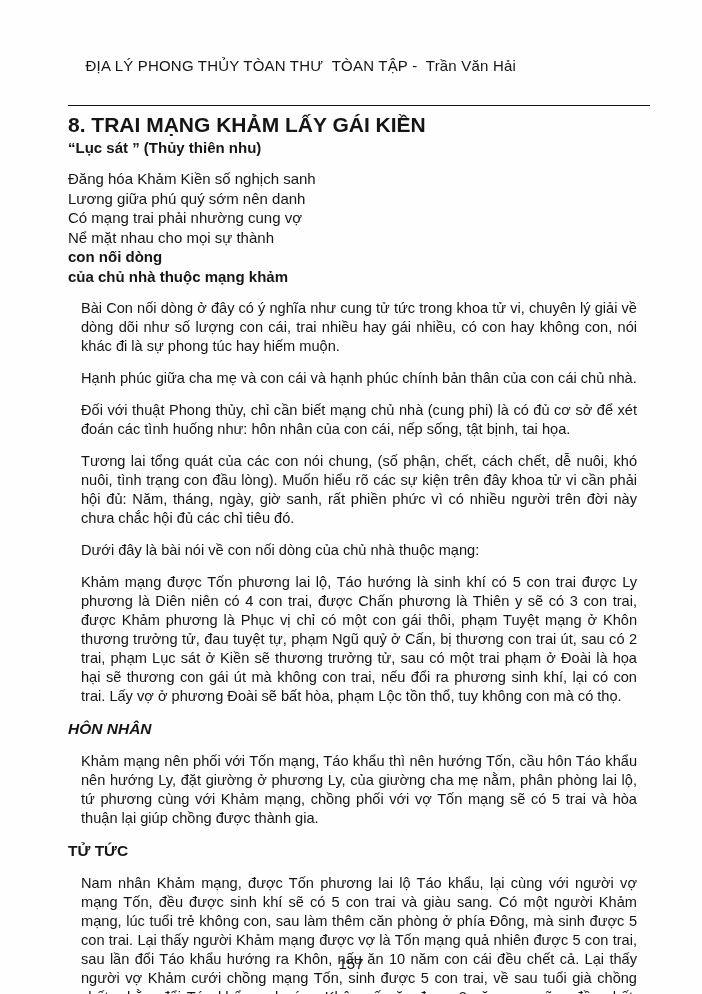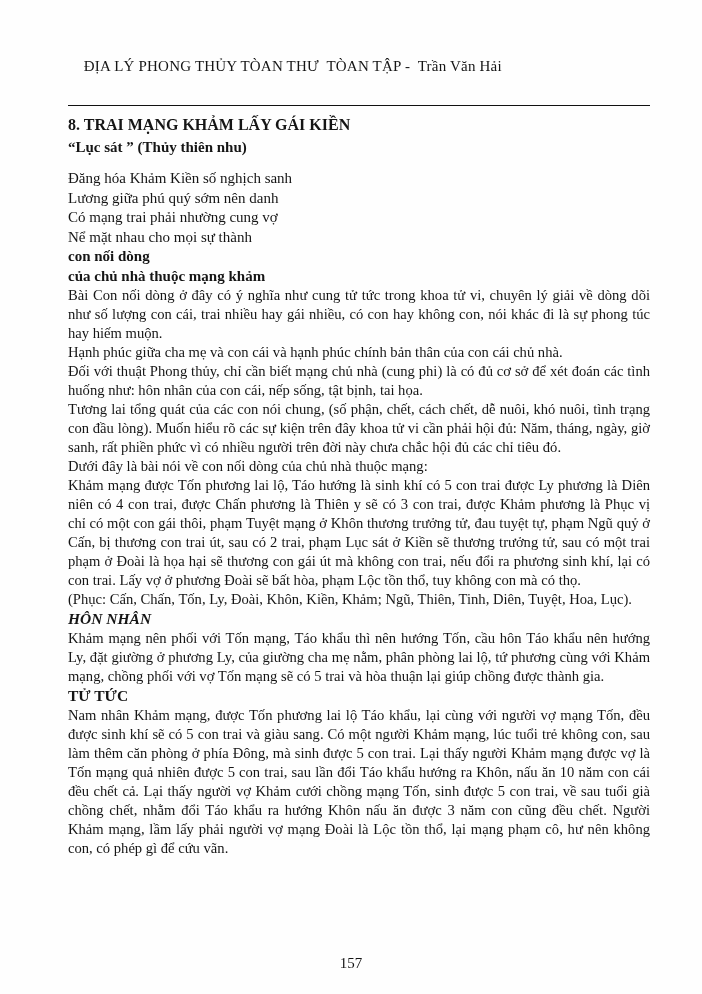--- a/index.html
+++ b/index.html
@@ -7,62 +7,62 @@
     padding: 0;
     background: #e8e8e8;
   }
   .page {
     position: relative;
     width: 702px;
     height: 994px;
     margin: 0 auto;
     background: #fefefe;
     color: #151515;
-    font-family: Liberation Serif, serif;
+    font-family: Liberation Sans, sans-serif;
     box-sizing: border-box;
     padding: 36px 52px 0 68px;
     overflow: hidden;
   }
   .running-header {
     font-size: 15px;
     line-height: 20px;
     letter-spacing: 0.2px;
     white-space: pre;
   }
   .header-rule {
     border: none;
     border-top: 1.5px solid #111;
     margin: 9px 0 0 0;
   }
   .content {
     margin-top: 9px;
   }
   h1.section-title {
-    font-size: 16px;
+    font-size: 21px;
     font-weight: bold;
     margin: 0 0 3px 0;
     line-height: 20px;
   }
   .subtitle {
     font-size: 15px;
     font-weight: bold;
     line-height: 19px;
     margin-bottom: 12px;
   }
   .verse-line {
     font-size: 15px;
     line-height: 19.5px;
   }
   .lead-line {
     font-size: 15px;
     font-weight: bold;
     line-height: 19.5px;
   }
   p.para {
-    margin: 0;
+    margin: 13px;
     font-size: 14.6px;
     line-height: 19px;
     text-align: justify;
   }
   h2.sub-heading {
     font-size: 15.5px;
     font-weight: bold;
     margin: 0;
     line-height: 20px;
   }
@@ -106,21 +106,20 @@
     <div class="lead-line">con nối dòng</div>
     <div class="lead-line">của chủ nhà thuộc mạng khảm</div>
 
     <p class="para">Bài Con nối dòng ở đây có ý nghĩa như cung tử tức trong khoa tử vi, chuyên lý giải về dòng dõi như số lượng con cái, trai nhiều hay gái nhiều, có con hay không con, nói khác đi là sự phong túc hay hiếm muộn.</p>
     <p class="para">Hạnh phúc giữa cha mẹ và con cái và hạnh phúc chính bản thân của con cái chủ nhà.</p>
     <p class="para">Đối với thuật Phong thủy, chỉ cần biết mạng chủ nhà (cung phi) là có đủ cơ sở để xét đoán các tình huống như: hôn nhân của con cái, nếp sống, tật bịnh, tai họa.</p>
     <p class="para">Tương lai tổng quát của các con nói chung, (số phận, chết, cách chết, dễ nuôi, khó nuôi, tình trạng con đầu lòng). Muốn hiểu rõ các sự kiện trên đây khoa tử vi cần phải hội đủ: Năm, tháng, ngày, giờ sanh, rất phiền phức vì có nhiều người trên đời này chưa chắc hội đủ các chỉ tiêu đó.</p>
     <p class="para">Dưới đây là bài nói về con nối dòng của chủ nhà thuộc mạng:</p>
     <p class="para">Khảm mạng được Tốn phương lai lộ, Táo hướng là sinh khí có 5 con trai được Ly phương là Diên niên có 4 con trai, được Chấn phương là Thiên y sẽ có 3 con trai, được Khảm phương là Phục vị chỉ có một con gái thôi, phạm Tuyệt mạng ở Khôn thương trưởng tử, đau tuyệt tự, phạm Ngũ quỷ ở Cấn, bị thương con trai út, sau có 2 trai, phạm Lục sát ở Kiền sẽ thương trưởng tử, sau có một trai phạm ở Đoài là họa hại sẽ thương con gái út mà không con trai, nếu đổi ra phương sinh khí, lại có con trai. Lấy vợ ở phương Đoài sẽ bất hòa, phạm Lộc tồn thổ, tuy không con mà có thọ.</p>
 
-    <p class="para">(Phục: Cấn, Chấn, Tốn, Ly, Đoài, Khôn, Kiền, Khảm; Ngũ, Thiên, Tinh, Diên, Tuyệt, Hoa, Lục).</p>
 
     <h2 class="sub-heading italic gap-before">HÔN NHÂN</h2>
     <p class="para">Khảm mạng nên phối với Tốn mạng, Táo khẩu thì nên hướng Tốn, cầu hôn Táo khẩu nên hướng Ly, đặt giường ở phương Ly, của giường cha mẹ nằm, phân phòng lai lộ, tứ phương cùng với Khảm mạng, chồng phối với vợ Tốn mạng sẽ có 5 trai và hòa thuận lại giúp chồng được thành gia.</p>
 
     <h2 class="sub-heading">TỬ TỨC</h2>
     <p class="para">Nam nhân Khảm mạng, được Tốn phương lai lộ Táo khẩu, lại cùng với người vợ mạng Tốn, đều được sinh khí sẽ có 5 con trai và giàu sang. Có một người Khảm mạng, lúc tuổi trẻ không con, sau làm thêm căn phòng ở phía Đông, mà sinh được 5 con trai. Lại thấy người Khảm mạng được vợ là Tốn mạng quả nhiên được 5 con trai, sau lần đổi Táo khẩu hướng ra Khôn, nấu ăn 10 năm con cái đều chết cả. Lại thấy người vợ Khảm cưới chồng mạng Tốn, sinh được 5 con trai, về sau tuổi già chồng chết, nhằm đổi Táo khẩu ra hướng Khôn nấu ăn được 3 năm con cũng đều chết. Người Khảm mạng, lầm lấy phải người vợ mạng Đoài là Lộc tồn thổ, lại mạng phạm cô, hư nên không con, có phép gì để cứu vãn.</p>
 
   </div>
 
   <div class="footer">

